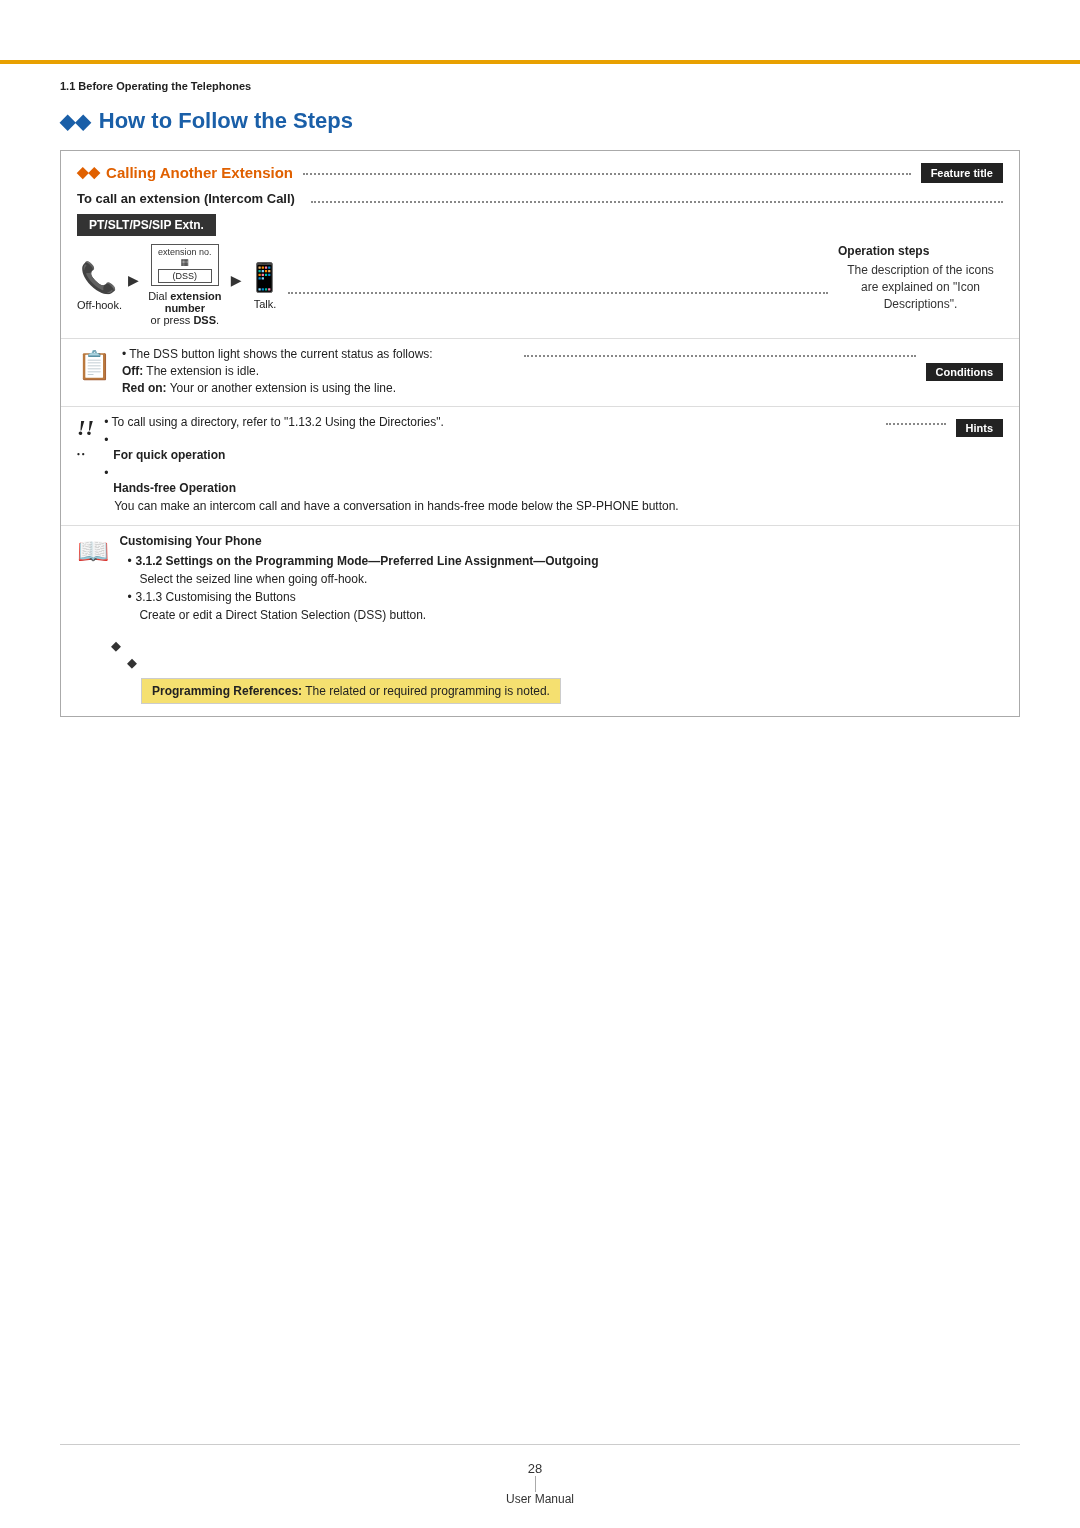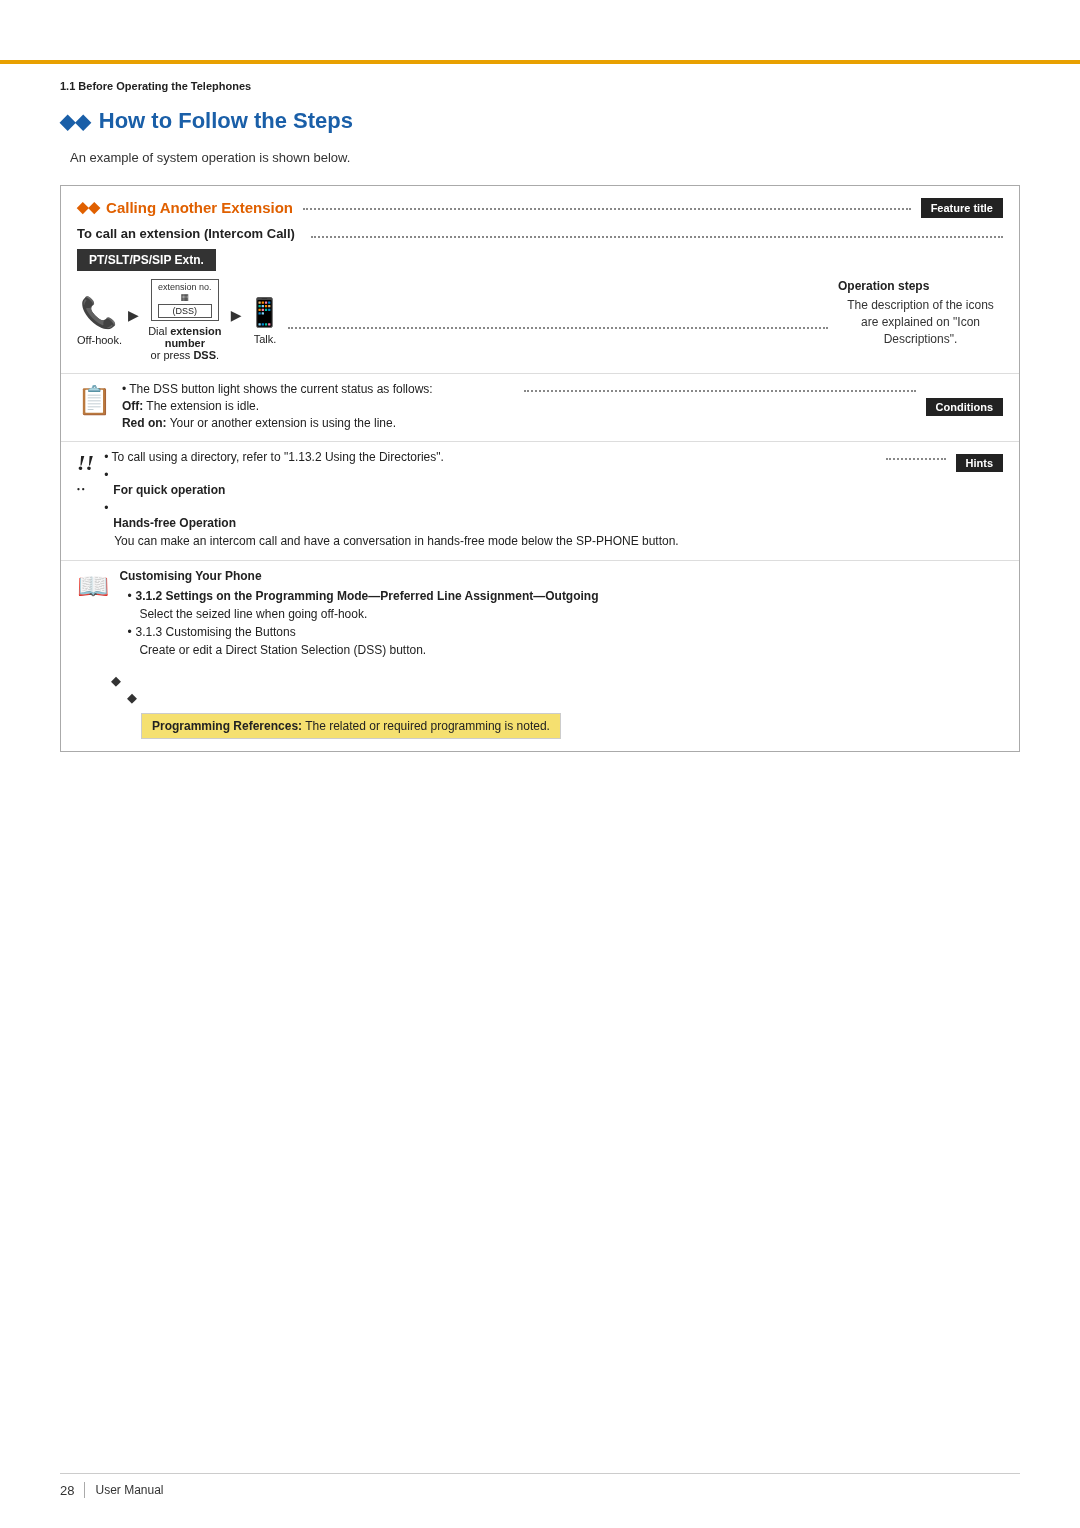--- a/index.html
+++ b/index.html
@@ -374,29 +374,30 @@
       border: 1px solid #ccc;
       padding: 5px 10px;
       font-size: 12px;
       display: inline-block;
       margin-top: 4px;
     }
 
     
     .page-footer {
       position: absolute;
-      bottom: 30px;
+      bottom: 22px;
       left: 60px;
       right: 60px;
       display: flex;
       align-items: center;
       border-top: 1px solid #ccc;
-      padding-top: 8px;
+      padding-top: 16px;
       font-size: 12px;
       color: #555;
+      flex-direction: column;
     }
 
     .footer-page-num {
       font-size: 13px;
       color: #333;
       margin-right: 10px;
     }
 
     .footer-divider {
       width: 1px;
@@ -419,21 +420,20 @@
 
   <div class="content-area">
 
     <div class="section-header">1.1 Before Operating the Telephones</div>
 
     <div class="main-title">
       <span class="diamond-icon">◆◆</span>
       <span>How to Follow the Steps</span>
     </div>
 
-    <div class="intro-text">An example of system operation is shown below.</div>
 
     <div class="example-box">
 
       <div class="feature-title-row">
         <span class="feature-title-text">
           <span>◆◆</span>
           <span>Calling Another Extension</span>
         </span>
         <div class="dots-line"></div>
         <div class="feature-title-label-box">Feature title</div>

